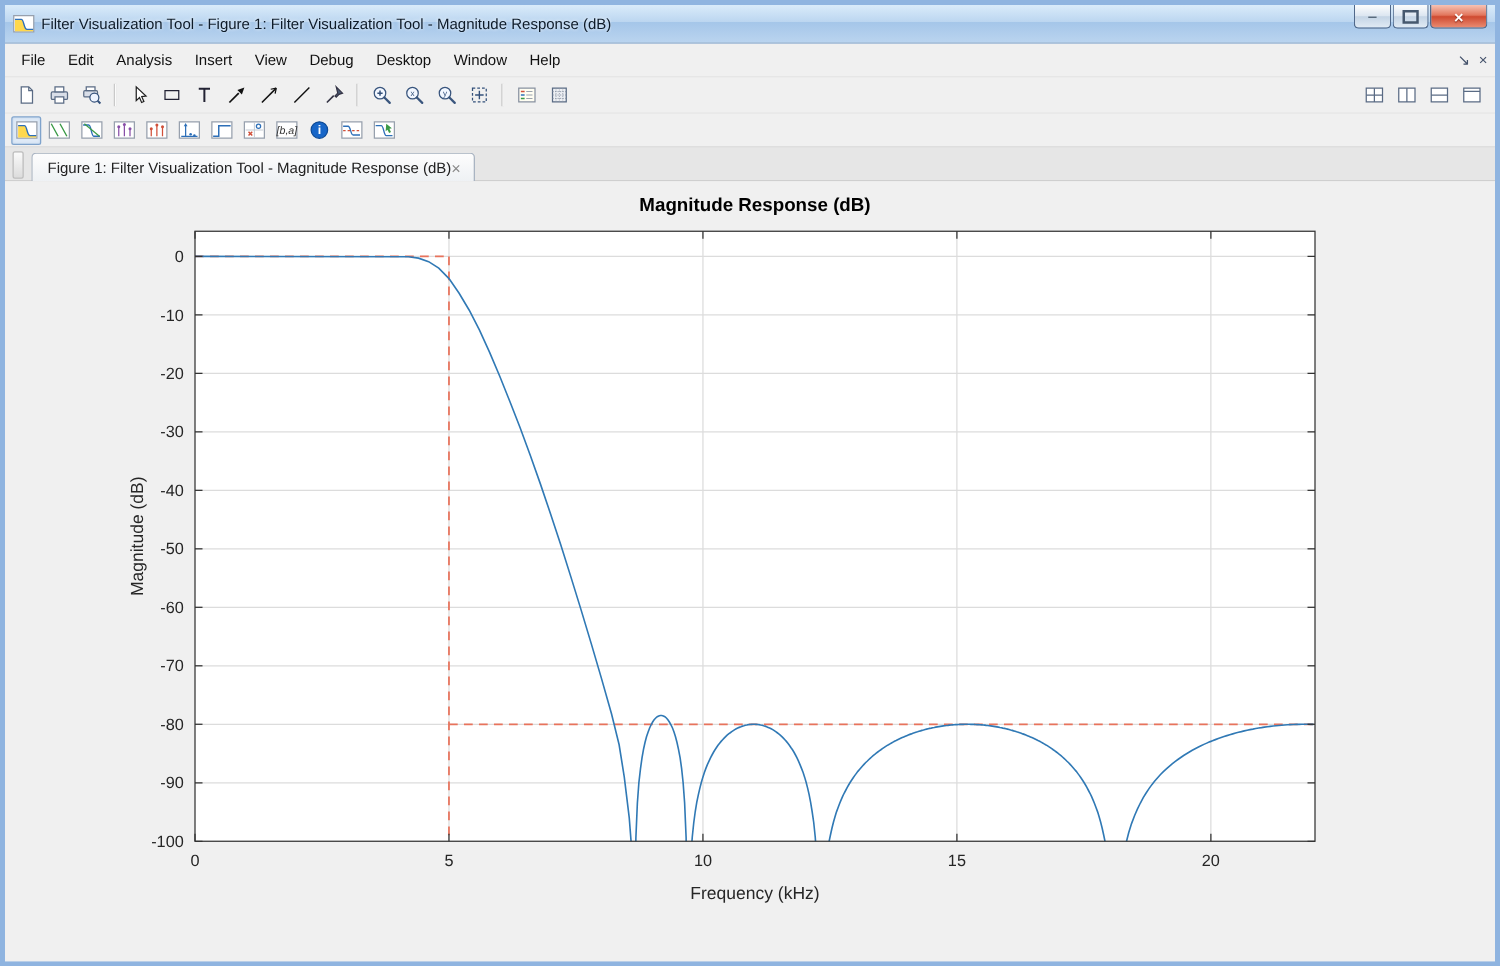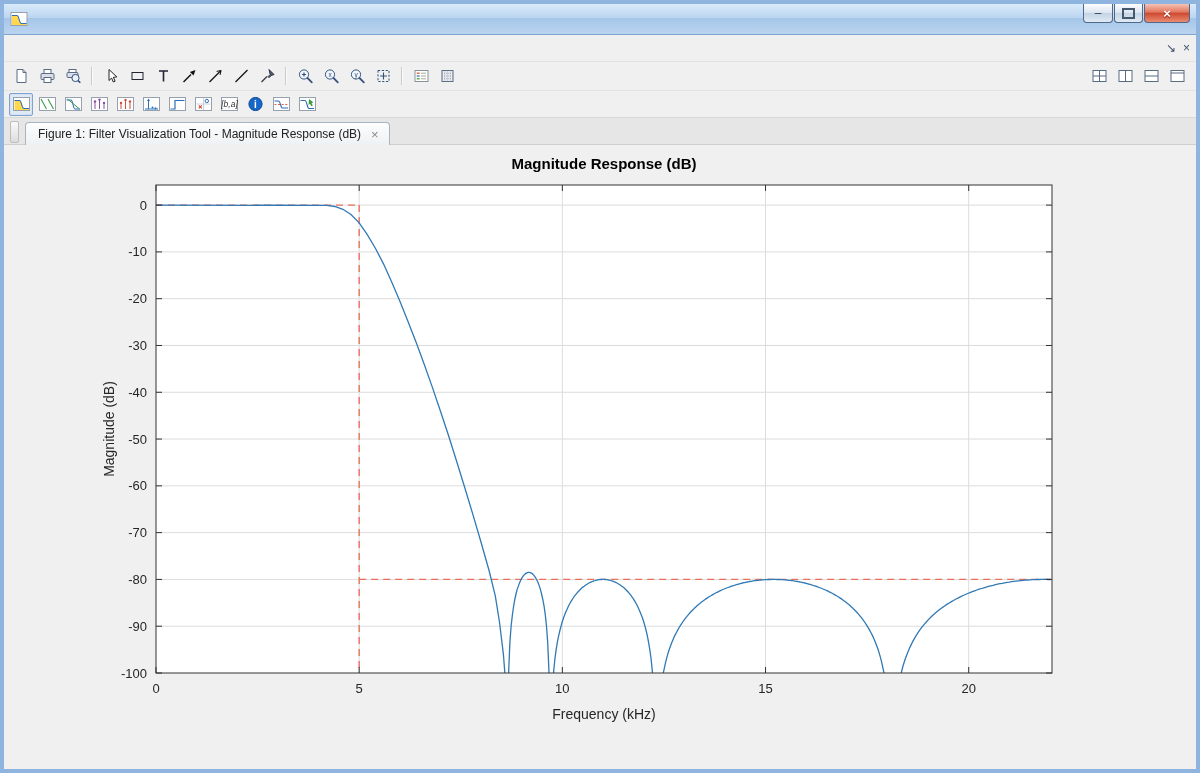--- a/index.html
+++ b/index.html
@@ -24,55 +24,67 @@
   .toolbar.one{height:28px;border-bottom:1px solid #e3e3e3;}
   .toolbar.two{height:26px;border-bottom:1px solid #d8d8d8;}
   .tb-btn{width:24px;height:23px;display:inline-flex;align-items:center;justify-content:center;background:transparent;border:1px solid transparent;border-radius:2px;padding:0;margin:0 1px;}
   .tb-btn.active{background:#dfeaf7;border-color:#7fa3cc;box-shadow:inset 0 0 2px #b9cfe8;}
   .tb-ic{display:inline-flex;line-height:0;}
   .tb-sep{width:1px;height:18px;background:#c9c9c9;border-right:1px solid #fbfbfb;margin:0 5px;display:inline-block;}
   .tb-right{position:absolute;right:6px;top:0;height:100%;display:flex;align-items:center;}
   
   .tabstrip{height:26px;background:#e6e6e6;display:flex;align-items:flex-end;padding:0 0 0 6px;border-bottom:1px solid #cfcfcf;}
   .tab-grip{width:7px;height:20px;margin:0 6px 1px 0;background:linear-gradient(#fafafa,#dcdcdc);border:1px solid #bdbdbd;border-radius:2px;}
-  .tab{height:22px;display:flex;align-items:center;gap:10px;padding:0 10px 0 12px;background:linear-gradient(#fdfdfd,#eef1f4);border:1px solid #a9b4c2;border-bottom:none;border-radius:4px 4px 0 0;margin-bottom:-1px;}
+  .tab{height:22px;display:flex;align-items:center;padding:0 10px 0 12px;background:linear-gradient(#fdfdfd,#eef1f4);border:1px solid #a9b4c2;border-bottom:none;border-radius:4px 4px 0 0;margin-bottom:-1px;}
   .tab-label{font-size:12px;color:#222;white-space:nowrap;}
   .tab-close{font-size:13px;color:#8a8a8a;line-height:1;}
   
   .content{height:629px;background:#f0f0f0;position:relative;}
   .content svg{display:block;}
   svg text{font-family:"Liberation Sans",sans-serif;}
 </style>
 </head>
 <body>
 
 <div class="window">
 
   <div class="titlebar">
     <span class="app-icon" id="appicon">
         <svg width="19" height="16" viewBox="0 0 18 16">
           <rect x="1" y="1.5" width="16" height="13" fill="#fff" stroke="#97a0ad"></rect>
           <path d="M2 4.5h5c2.3 0 2 8 4.5 8h5V14H2z" fill="#ffd84d"></path>
           <path d="M2 4.5h5c2.3 0 2 8 4.5 8h5" fill="none" stroke="#2d6fb8" stroke-width="1.1"></path>
         </svg>
       </span>
+    <span class="title-text">Filter Visualization Tool - Figure 1: Filter Visualization Tool - Magnitude Response (dB)</span>
     <span class="win-controls">
       <button class="win-btn min">
           <span>–</span>
         </button>
       <button class="win-btn max">
           <span class="max-glyph"></span>
         </button>
       <button class="win-btn close">
           <span>×</span>
         </button>
     </span>
   </div>
 
   <div class="menubar">
+    <span class="menu-items" style="display:flex;">
+        <span class="menu-item">File</span>
+        <span class="menu-item">Edit</span>
+        <span class="menu-item">Analysis</span>
+        <span class="menu-item">Insert</span>
+        <span class="menu-item">View</span>
+        <span class="menu-item">Debug</span>
+        <span class="menu-item">Desktop</span>
+        <span class="menu-item">Window</span>
+        <span class="menu-item">Help</span>
+      </span>
     <span class="menu-right" id="menuright">
         <span>↘</span>
         <span>×</span>
       </span>
   </div>
 
   <div class="toolbar one">
     <span id="tb1" style="display:flex;align-items:center;">
         <button class="tb-btn">
           <span class="tb-ic">

